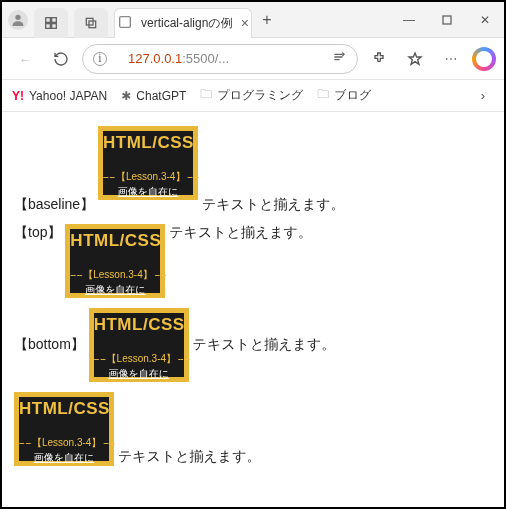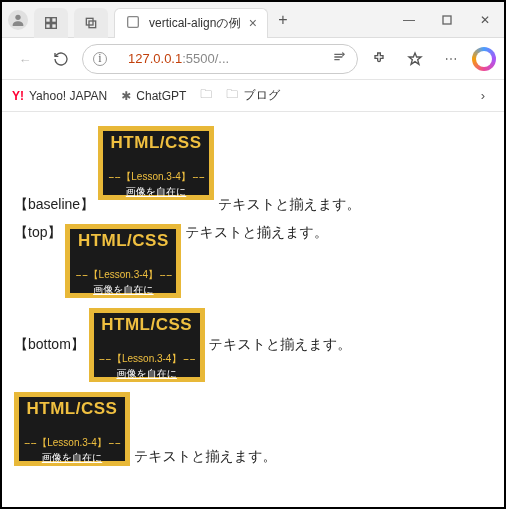--- a/index.html
+++ b/index.html
@@ -1,21 +1,21 @@
 <!DOCTYPE html>
 <html><head>
   <meta charset="utf-8">
   <style>
     * { margin: 0; padding: 0; box-sizing: border-box; }
     body { font-family: "Meiryo", "Yu Gothic", sans-serif; font-size: 13px; background: #fff; border: 2px solid #000; width: 506px; height: 509px; overflow: hidden; }
     .titlebar { display: flex; align-items: center; height: 36px; background: #f3f3f3; border-bottom: 1px solid #ddd; }
     .profile { width: 20px; height: 20px; border-radius: 50%; background: #e0e0e0; display: flex; align-items: center; justify-content: center; margin-left: 6px; }
     .tab-stub, .tab-active { height: 30px; display: flex; align-items: center; border-radius: 6px 6px 0 0; margin-top: 6px; }
     .tab-stub { width: 34px; justify-content: center; background: #eaeaea; margin-left: 6px; color: #555; }
-    .tab-active { background: #fff; padding: 0 10px; gap: 8px; margin-left: 6px; border: 1px solid #ddd; border-bottom: none; }
+    .tab-active { background: #fff; padding: 0 2px; gap: 8px; margin-left: 6px; border: 1px solid #ddd; border-bottom: none; }
     .tab-title { font-size: 12px; color: #333; max-width: 110px; overflow: hidden; white-space: nowrap; text-overflow: ellipsis; }
     .tab-close { color: #666; font-size: 14px; }
     .newtab { width: 30px; display: flex; justify-content: center; color: #555; font-size: 16px; }
     .spacer { flex: 1; }
     .win-controls { display: flex; }
     .win-btn { width: 38px; height: 36px; display: flex; align-items: center; justify-content: center; color: #555; font-size: 12px; }
     .addrbar { display: flex; align-items: center; height: 42px; background: #fff; gap: 6px; padding: 0 8px; border-bottom: 1px solid #e5e5e5; }
     .ab-btn { width: 30px; height: 30px; display: flex; align-items: center; justify-content: center; color: #555; border-radius: 4px; }
     .ab-btn.disabled { color: #bbb; }
     .url-box { flex: 1; height: 30px; border: 1px solid #ccc; border-radius: 15px; display: flex; align-items: center; padding: 0 10px; gap: 8px; background: #fff; }
@@ -26,21 +26,21 @@
     .copilot { width: 24px; height: 24px; border-radius: 50%; background: conic-gradient(#4a9eff, #a855f7, #ec4899, #f59e0b, #4a9eff); display: flex; align-items: center; justify-content: center; }
     .copilot-inner { width: 16px; height: 16px; border-radius: 50%; background: #fff; }
     .bookmarks { display: flex; align-items: center; height: 32px; padding: 0 10px; gap: 14px; border-bottom: 1px solid #e5e5e5; }
     .bm-item { display: flex; align-items: center; gap: 5px; font-size: 12px; color: #333; }
     .bm-yahoo { color: #ff0033; font-weight: bold; }
     .bm-icon-cg { color: #666; }
     .bm-folder { color: #888; }
     .bm-arrow { margin-left: auto; color: #555; width: 22px; text-align: center; }
     .content { padding: 14px 12px; font-size: 14px; color: #222; }
     .row { margin-bottom: 10px; white-space: nowrap; }
-    .badge { display: inline-block; width: 116px; height: 74px; background: #1a1a1a; border: 5px solid #e8b838; vertical-align: baseline; text-align: center; padding: 2px 0; }
+    .badge { display: inline-block; width: 100px; height: 74px; background: #1a1a1a; border: 5px solid #e8b838; vertical-align: baseline; text-align: center; padding: 2px 0; }
     .row.top .badge { vertical-align: top; }
     .row.middle .badge { vertical-align: middle; }
     .row.bottom .badge { vertical-align: bottom; }
     .b-title { color: #f0c040; font-size: 17px; font-weight: bold; letter-spacing: 0.5px; }
     .b-sub { color: #f0c040; font-size: 10px; margin-top: 17px; }
     .b-sub::before, .b-sub::after { content: " -- -- "; letter-spacing: -1px; }
     .b-line { color: #fff; font-size: 10px; line-height: 1.3; margin-top: 1px; text-decoration: underline; }
     svg { width: 16px; height: 16px; }
   </style>
 </head>
@@ -123,20 +123,21 @@
   <div class="bm-item">
       <span class="bm-yahoo">Y!</span>
       <span>Yahoo! JAPAN</span>
     </div>
   <div class="bm-item">
       <span class="bm-icon-cg">✱</span>
       <span>ChatGPT</span>
     </div>
   <div class="bm-item">
       <span class="bm-folder">🗀</span>
+      <span>プログラミング</span>
     </div>
   <div class="bm-item">
       <span class="bm-folder">🗀</span>
       <span>ブログ</span>
     </div>
   <div class="bm-arrow">›</div>
 </div>
 
 <div class="content">
   <div class="row baseline">

